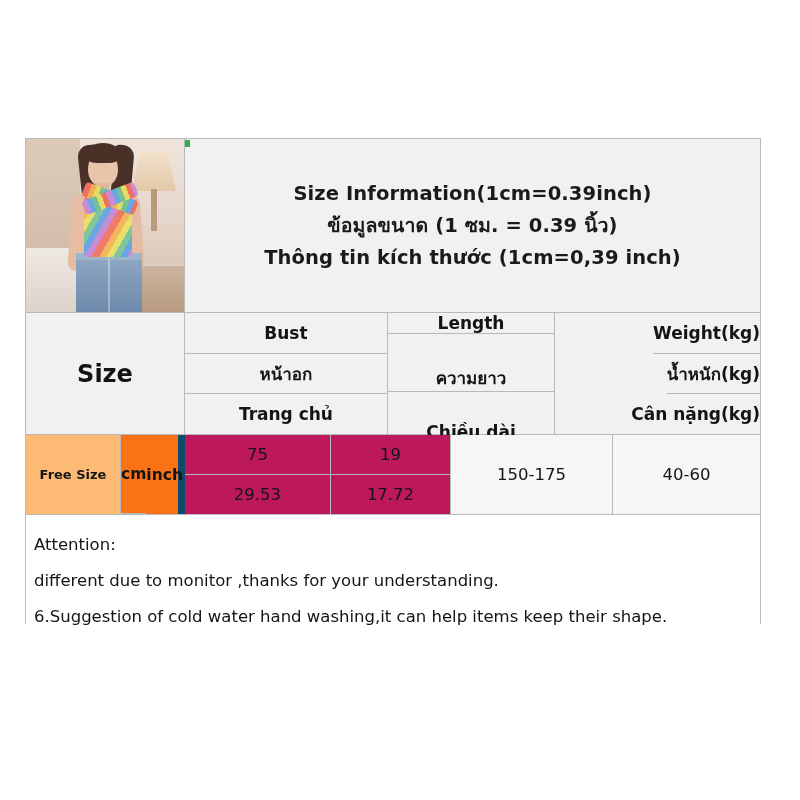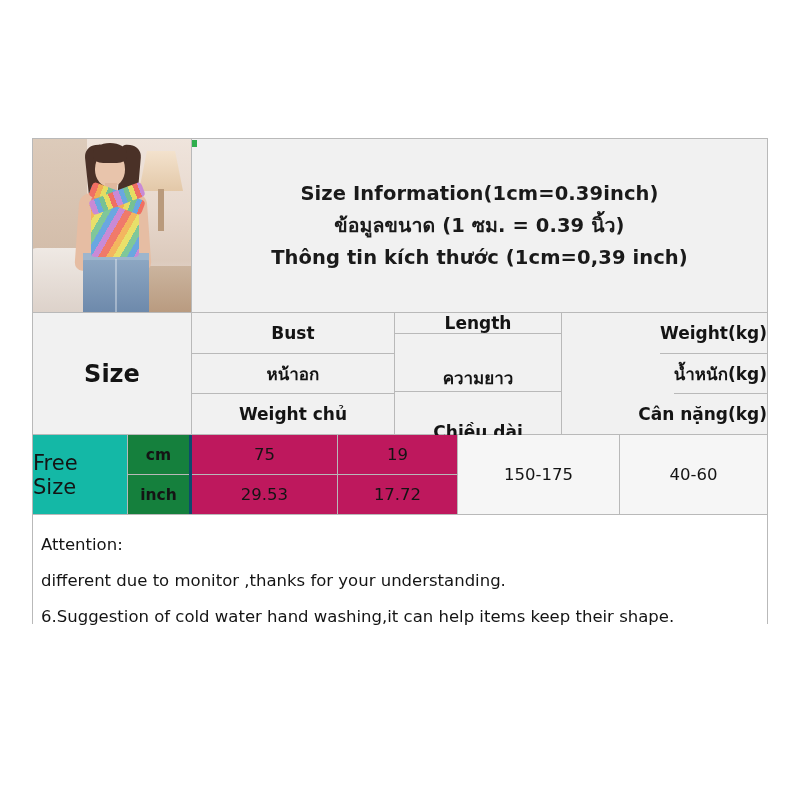--- a/index.html
+++ b/index.html
@@ -12,21 +12,21 @@
   }
   #page {
     position: relative;
     width: 800px;
     height: 800px;
     background: #ffffff;
     overflow: hidden;
   }
   .chart-wrap {
     position: absolute;
-    left: 32px;
+    left: 25px;
     top: 138px;
     width: 736px;
     height: 486px;
     border: 1px solid #b9b9b9;
     box-sizing: border-box;
     background: #ffffff;
   }
   
   .top-band {
     display: flex;
@@ -216,36 +216,36 @@
     display: flex;
     height: 80px;
     box-sizing: border-box;
     border-bottom: 1px solid #b9b9b9;
   }
   .freesize-cell {
     width: 95px;
     min-width: 95px;
     border-right: 1px solid #b9b9b9;
     box-sizing: border-box;
-    background: #14b8a6;
+    background: #fdba74;
     display: flex;
     align-items: center;
     justify-content: center;
-    font-size: 21px;
-    font-weight: normal;
+    font-size: 13px;
+    font-weight: bold;
     color: #141414;
   }
   .unit-col {
     width: 64px;
     min-width: 64px;
-    border-right: 3px solid #0c4a6e;
-    box-sizing: border-box;
-    display: flex;
-    flex-direction: column;
-    background: #15803d;
+    border-right: 7px solid #0c4a6e;
+    box-sizing: border-box;
+    display: flex;
+    flex-direction: row;
+    background: #f97316;
   }
   .unit-cell {
     flex: 1;
     border-bottom: 1px solid #b9b9b9;
     box-sizing: border-box;
     display: flex; align-items: center; justify-content: center;
     font-size: 15.5px; font-weight: bold; color: #141414;
   }
   .unit-cell:last-child { border-bottom: none; }
   .val-col {
@@ -334,21 +334,21 @@
         <div class="title-line">Thông tin kích thước (1cm=0,39 inch)</div>
       </div>
     </div>
 
     <div class="hdr-band">
       <div class="size-cell">Size</div>
       <div class="hdr-cols">
         <div class="hdr-col w-bust">
           <div class="hdr-cell">Bust</div>
           <div class="hdr-cell">หน้าอก</div>
-          <div class="hdr-cell">Weight chủ</div>
+          <div class="hdr-cell">Trang chủ</div>
         </div>
         <div class="hdr-col w-length">
           <div class="hdr-cell">Length</div>
           <div class="hdr-cell">ความยาว</div>
           <div class="hdr-cell">Chiều dài</div>
         </div>
         <div class="hdr-col w-weight">
           <div class="hdr-cell">Weight(kg)</div>
           <div class="hdr-cell">น้ำหนัก(kg)</div>
           <div class="hdr-cell">Cân nặng(kg)</div>

